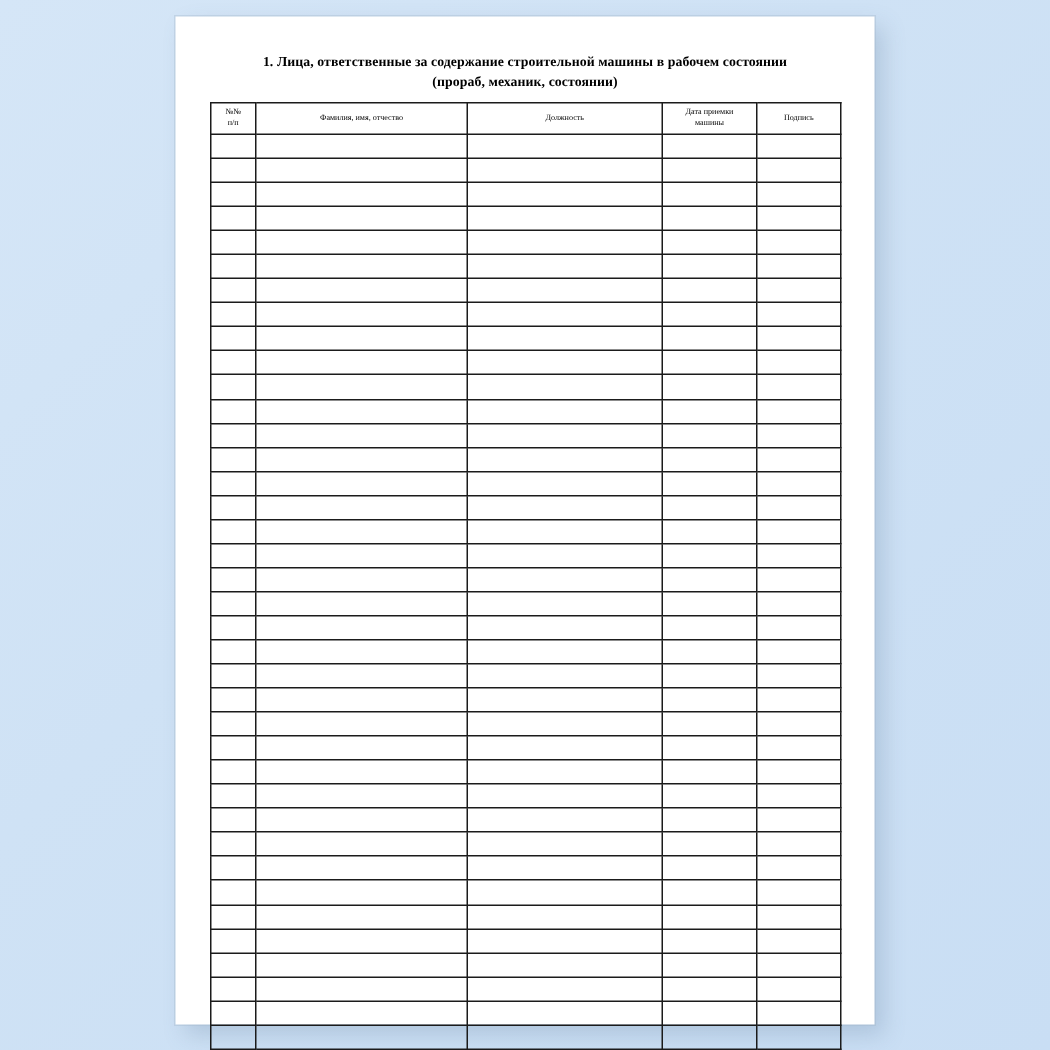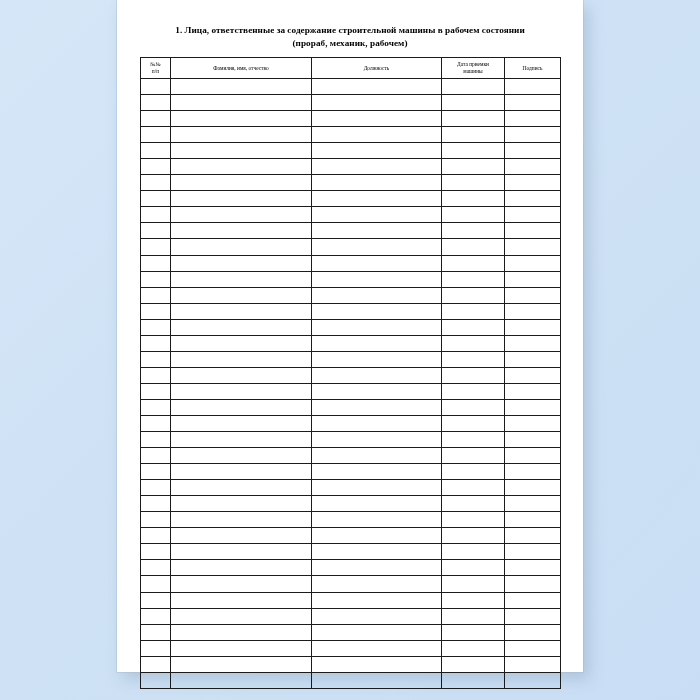--- a/index.html
+++ b/index.html
@@ -16,21 +16,21 @@
   #stage {
     position: relative;
     width: 700px;
     height: 700px;
     background: linear-gradient(135deg, #d5e6f7 0%, #cfe2f5 40%, #c9def4 100%);
   }
   
   .page {
     position: absolute;
     left: 117px;
-    top: 0;
+    top: 11px;
     width: 466px;
     height: 672px;
     background: #ffffff;
     box-shadow: 0 0 0 1px rgba(160,180,200,0.35),
                 6px 7px 14px rgba(90,120,150,0.25);
   }
   .page-inner {
     position: absolute;
     left: 23px;
     top: 24px;
@@ -78,21 +78,21 @@
 </style>
 </head>
 <body>
 
 <div id="stage">
   <div class="page">
     <div class="page-inner">
 
       <div class="doc-title">
         <span>1. Лица, ответственные за содержание строительной машины в рабочем состоянии</span>
-        <span class="line2">(прораб, механик, рабочем)</span>
+        <span class="line2">(прораб, механик, состоянии)</span>
       </div>
 
       <table class="reg">
         <colgroup>
           <col class="c1">
             <col class="c2">
             <col class="c3">
             <col class="c4">
             <col class="c5">
         </colgroup>

